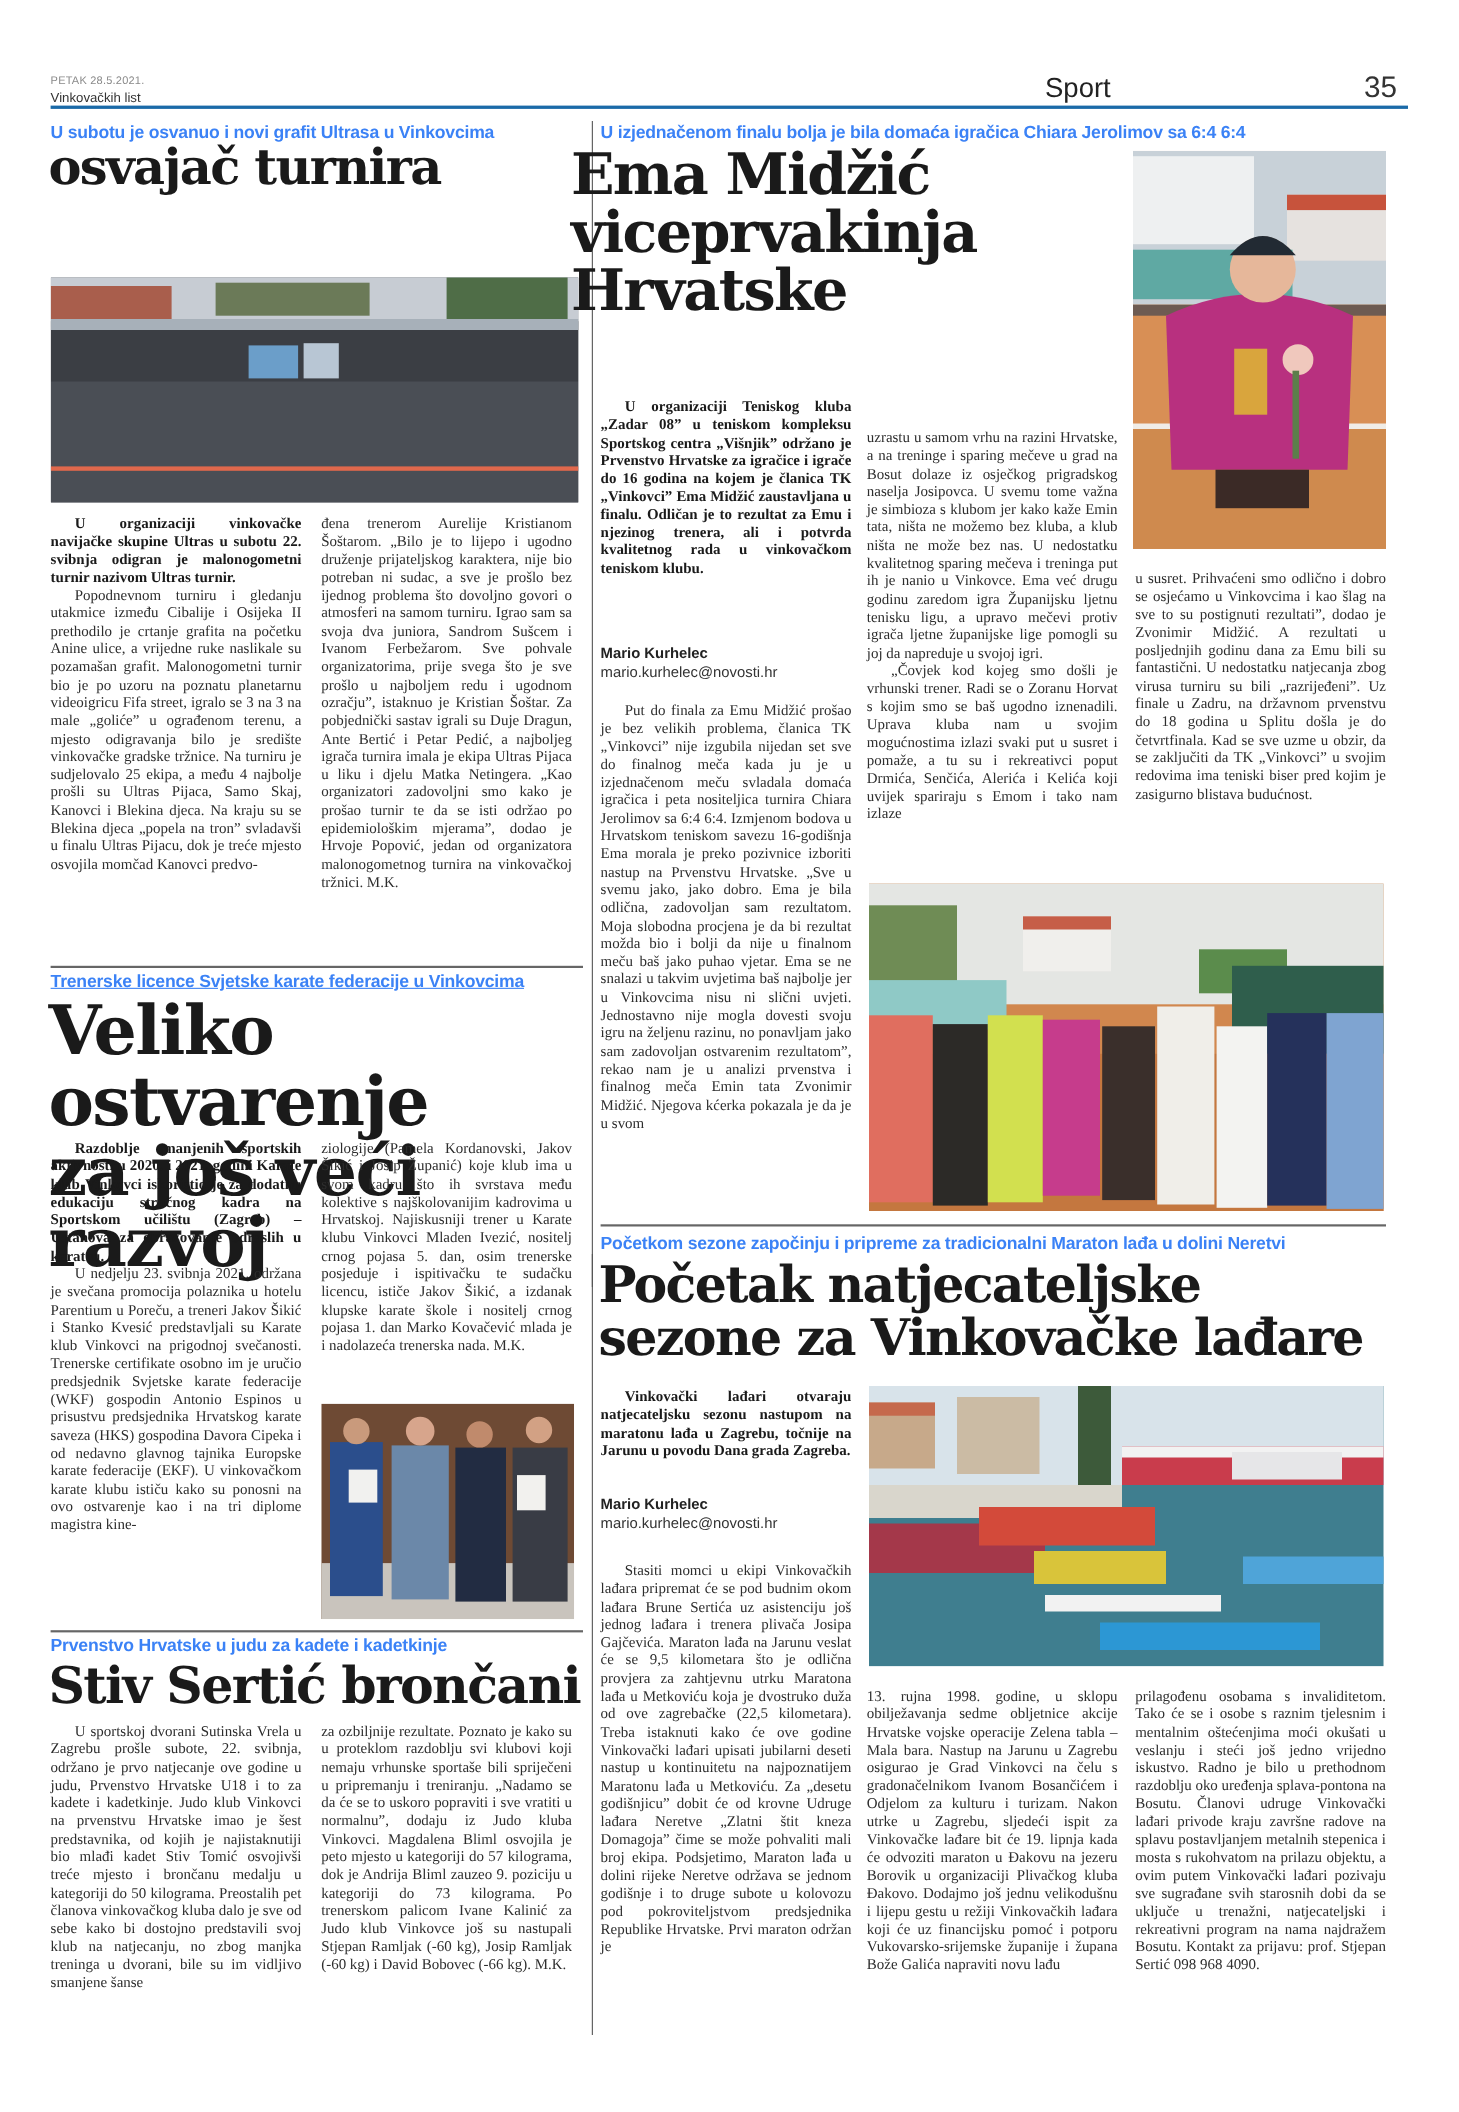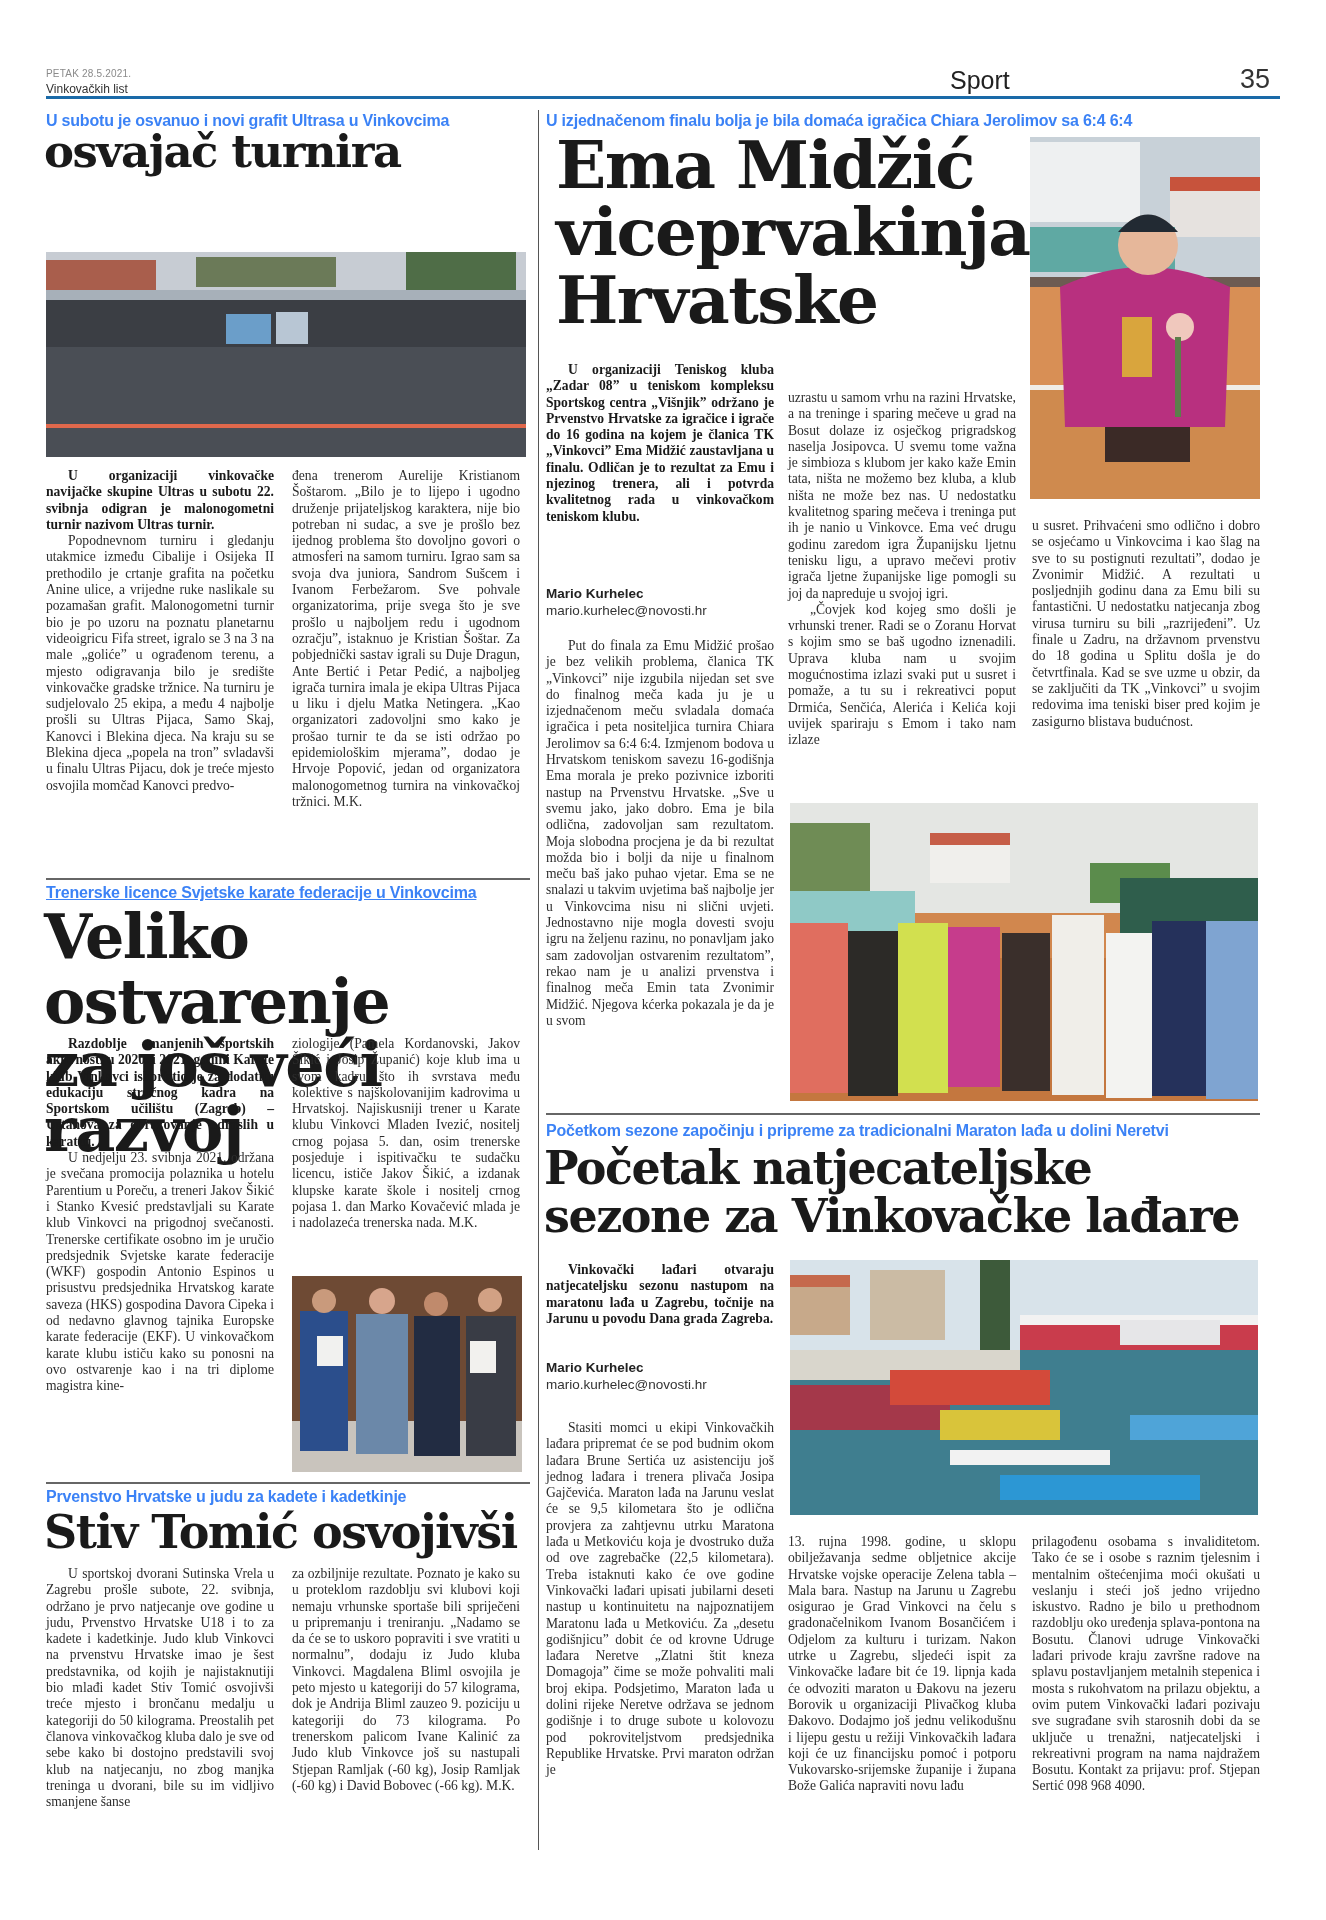--- a/index.html
+++ b/index.html
@@ -98,32 +98,32 @@
       <circle cx="198" cy="24" r="12" fill="#d2a184"></circle>
       <rect x="178" y="65" width="26" height="32" fill="#f2f1ee"></rect>
     </svg>
   </div>
 </article>
 
 <div class="abs hrule" style="left:46px; top:1482px; width:484px;"></div>
 
 <article>
   <div class="abs kicker" style="left:46px; top:1488px;">Prvenstvo Hrvatske u judu za kadete i kadetkinje</div>
-  <div class="abs headline" style="left:44px; top:1508px; font-size:46px; width:500px; white-space:nowrap;">Stiv Tomić osvojivši</div>
+  <div class="abs headline" style="left:44px; top:1508px; font-size:46px; width:500px; white-space:nowrap;">Stiv Sertić brončani</div>
   <div class="abs col-text" style="left:46px; top:1566px; width:228px;">
     <p>U sportskoj dvorani Sutinska Vrela u Zagrebu prošle subote, 22. svibnja, održano je prvo natjecanje ove godine u judu, Prvenstvo Hrvatske U18 i to za kadete i kadetkinje. Judo klub Vinkovci na prvenstvu Hrvatske imao je šest predstavnika, od kojih je najistaknutiji bio mlađi kadet Stiv Tomić osvojivši treće mjesto i brončanu medalju u kategoriji do 50 kilograma. Preostalih pet članova vinkovačkog kluba dalo je sve od sebe kako bi dostojno predstavili svoj klub na natjecanju, no zbog manjka treninga u dvorani, bile su im vidljivo smanjene šanse</p>
   </div>
   <div class="abs col-text" style="left:292px; top:1566px; width:228px;">
     <p style="text-indent:0">za ozbiljnije rezultate. Poznato je kako su u proteklom razdoblju svi klubovi koji nemaju vrhunske sportaše bili spriječeni u pripremanju i treniranju. „Nadamo se da će se to uskoro popraviti i sve vratiti u normalnu”, dodaju iz Judo kluba Vinkovci. Magdalena Bliml osvojila je peto mjesto u kategoriji do 57 kilograma, dok je Andrija Bliml zauzeo 9. poziciju u kategoriji do 73 kilograma. Po trenerskom palicom Ivane Kalinić za Judo klub Vinkovce još su nastupali Stjepan Ramljak (-60 kg), Josip Ramljak (-60 kg) i David Bobovec (-66 kg). M.K.</p>
   </div>
 </article>
 
 <article>
   <div class="abs kicker" style="left:546px; top:112px;">U izjednačenom finalu bolja je bila domaća igračica Chiara Jerolimov sa 6:4 6:4</div>
-  <div class="abs headline" style="left:556px; top:132px; font-size:66px; width:500px; line-height:1.02;">
+  <div class="abs headline" style="left:519px; top:132px; font-size:52px; width:500px; line-height:1.02;">
     <div>Ema Midžić</div>
     <div>viceprvakinja</div>
     <div>Hrvatske</div>
   </div>
   <div class="abs photo" style="left:1030px; top:137px; width:230px; height:362px;">
     <svg viewBox="0 0 230 362" preserveAspectRatio="none">
       <rect width="230" height="362" fill="#d88f55"></rect>
       <rect width="230" height="140" fill="#c8d1d8"></rect>
       <rect x="0" y="5" width="110" height="80" fill="#eef0f1"></rect>
       <rect x="140" y="40" width="90" height="60" fill="#e6e2df"></rect>

